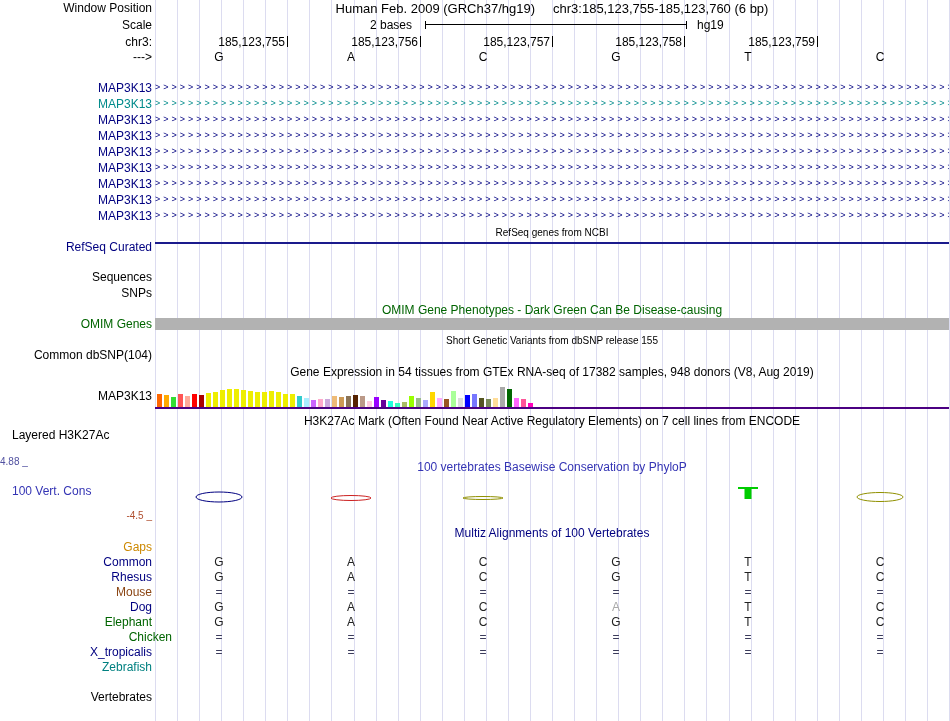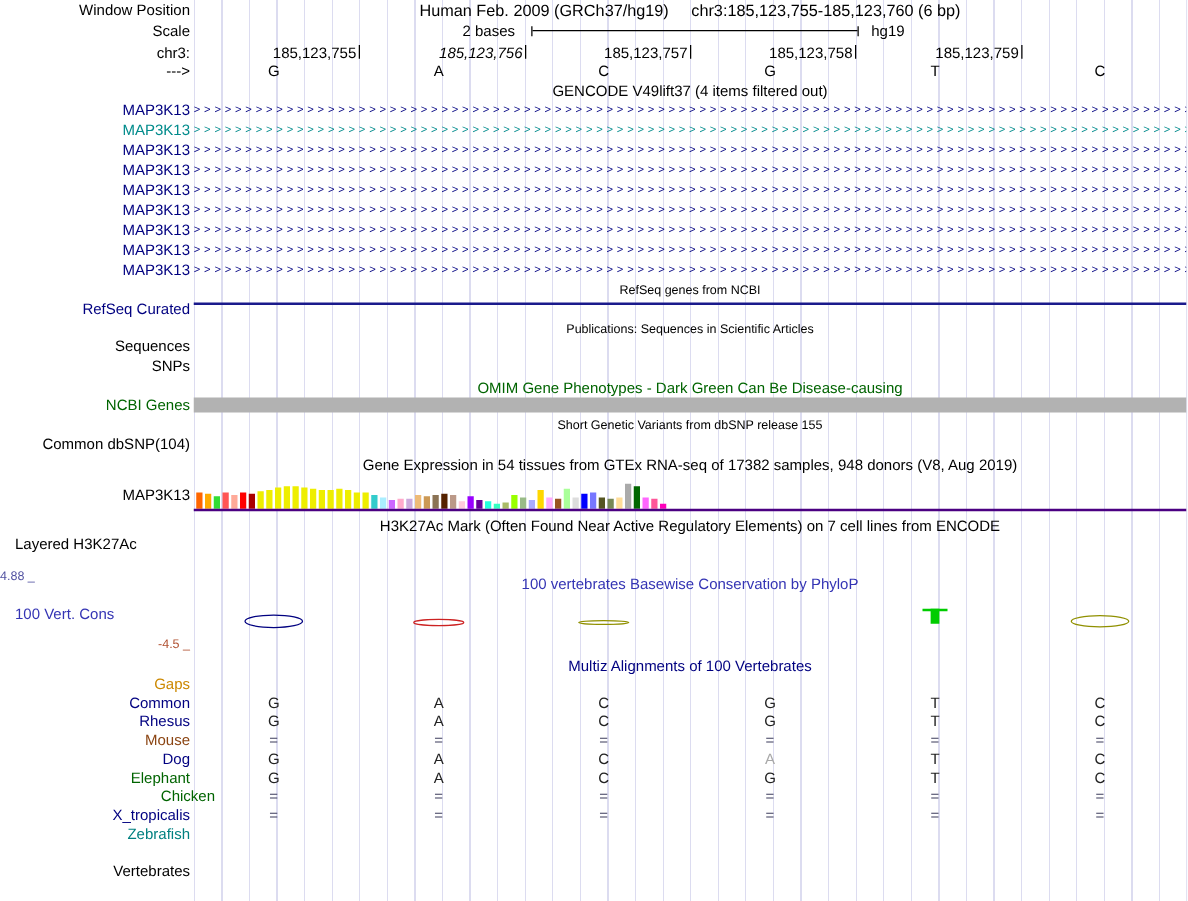--- a/index.html
+++ b/index.html
@@ -53,34 +53,32 @@
   <div class="scale-text">2 bases</div>
   <div class="scale-bar"></div>
   <div class="scale-genome">hg19</div>
 
   <div class="llabel" style="top:35px">chr3:</div>
   <div id="coords"></div>
 
   <div class="llabel" style="top:50px">---&gt;</div>
   <div id="bases"></div>
 
-  <div class="center-title" style="top:66px">GENCODE V49lift37 (4 items filtered out)</div>
   <div id="gene-rows"></div>
 
   <div class="center-title small" style="top:226px">RefSeq genes from NCBI</div>
   <div class="llabel navy" style="top:240px">RefSeq Curated</div>
   <div class="refseq-line"></div>
 
-  <div class="center-title small" style="top:257px">Publications: Sequences in Scientific Articles</div>
   <div class="llabel" style="top:270px">Sequences</div>
   <div class="llabel" style="top:286px">SNPs</div>
 
   <div class="center-title green" style="top:303px">OMIM Gene Phenotypes - Dark Green Can Be Disease-causing</div>
   <div class="omim-bar"></div>
-  <div class="llabel green" style="top:317px">NCBI Genes</div>
+  <div class="llabel green" style="top:317px">OMIM Genes</div>
 
   <div class="center-title small" style="top:334px">Short Genetic Variants from dbSNP release 155</div>
   <div class="llabel" style="top:348px">Common dbSNP(104)</div>
 
   <div class="center-title" style="top:365px">Gene Expression in 54 tissues from GTEx RNA-seq of 17382 samples, 948 donors (V8, Aug 2019)</div>
   <div class="llabel" style="top:389px">MAP3K13</div>
   <div id="gtex-bars">
       <div class="gtex-bar" style="height: 13px; background: rgb(255, 102, 0);"></div>
       <div class="gtex-bar" style="height: 12px; background: rgb(255, 170, 0);"></div>
       <div class="gtex-bar" style="height: 10px; background: rgb(51, 221, 51);"></div>
@@ -153,21 +151,21 @@
       <ellipse cx="725" cy="17" rx="23" ry="4.5" fill="none" stroke="#909000" stroke-width="1"></ellipse>
     </svg>
   <div class="axis-min">-4.5 _</div>
 
   <div class="center-title navy" style="top:526px">Multiz Alignments of 100 Vertebrates</div>
   <div id="multiz-rows"></div>
 
   <div class="llabel" style="top:690px">Vertebrates</div>
 <div class="coord-num" style="left: 197px; top: 35px;">185,123,755</div>
     <div class="coord-tick" style="left: 287px; top: 36px;"></div>
-    <div class="coord-num" style="left: 330px; top: 35px; font-style: italic;">185,123,756</div>
+    <div class="coord-num" style="left: 330px; top: 35px;">185,123,756</div>
     <div class="coord-tick" style="left: 420px; top: 36px;"></div>
     <div class="coord-num" style="left: 462px; top: 35px;">185,123,757</div>
     <div class="coord-tick" style="left: 552px; top: 36px;"></div>
     <div class="coord-num" style="left: 594px; top: 35px;">185,123,758</div>
     <div class="coord-tick" style="left: 684px; top: 36px;"></div>
     <div class="coord-num" style="left: 727px; top: 35px;">185,123,759</div>
     <div class="coord-tick" style="left: 817px; top: 36px;"></div>
     <div class="base-letter" style="left: 204px; top: 50px;">G</div>
     <div class="base-letter" style="left: 336px; top: 50px;">A</div>
     <div class="base-letter" style="left: 468px; top: 50px;">C</div>

